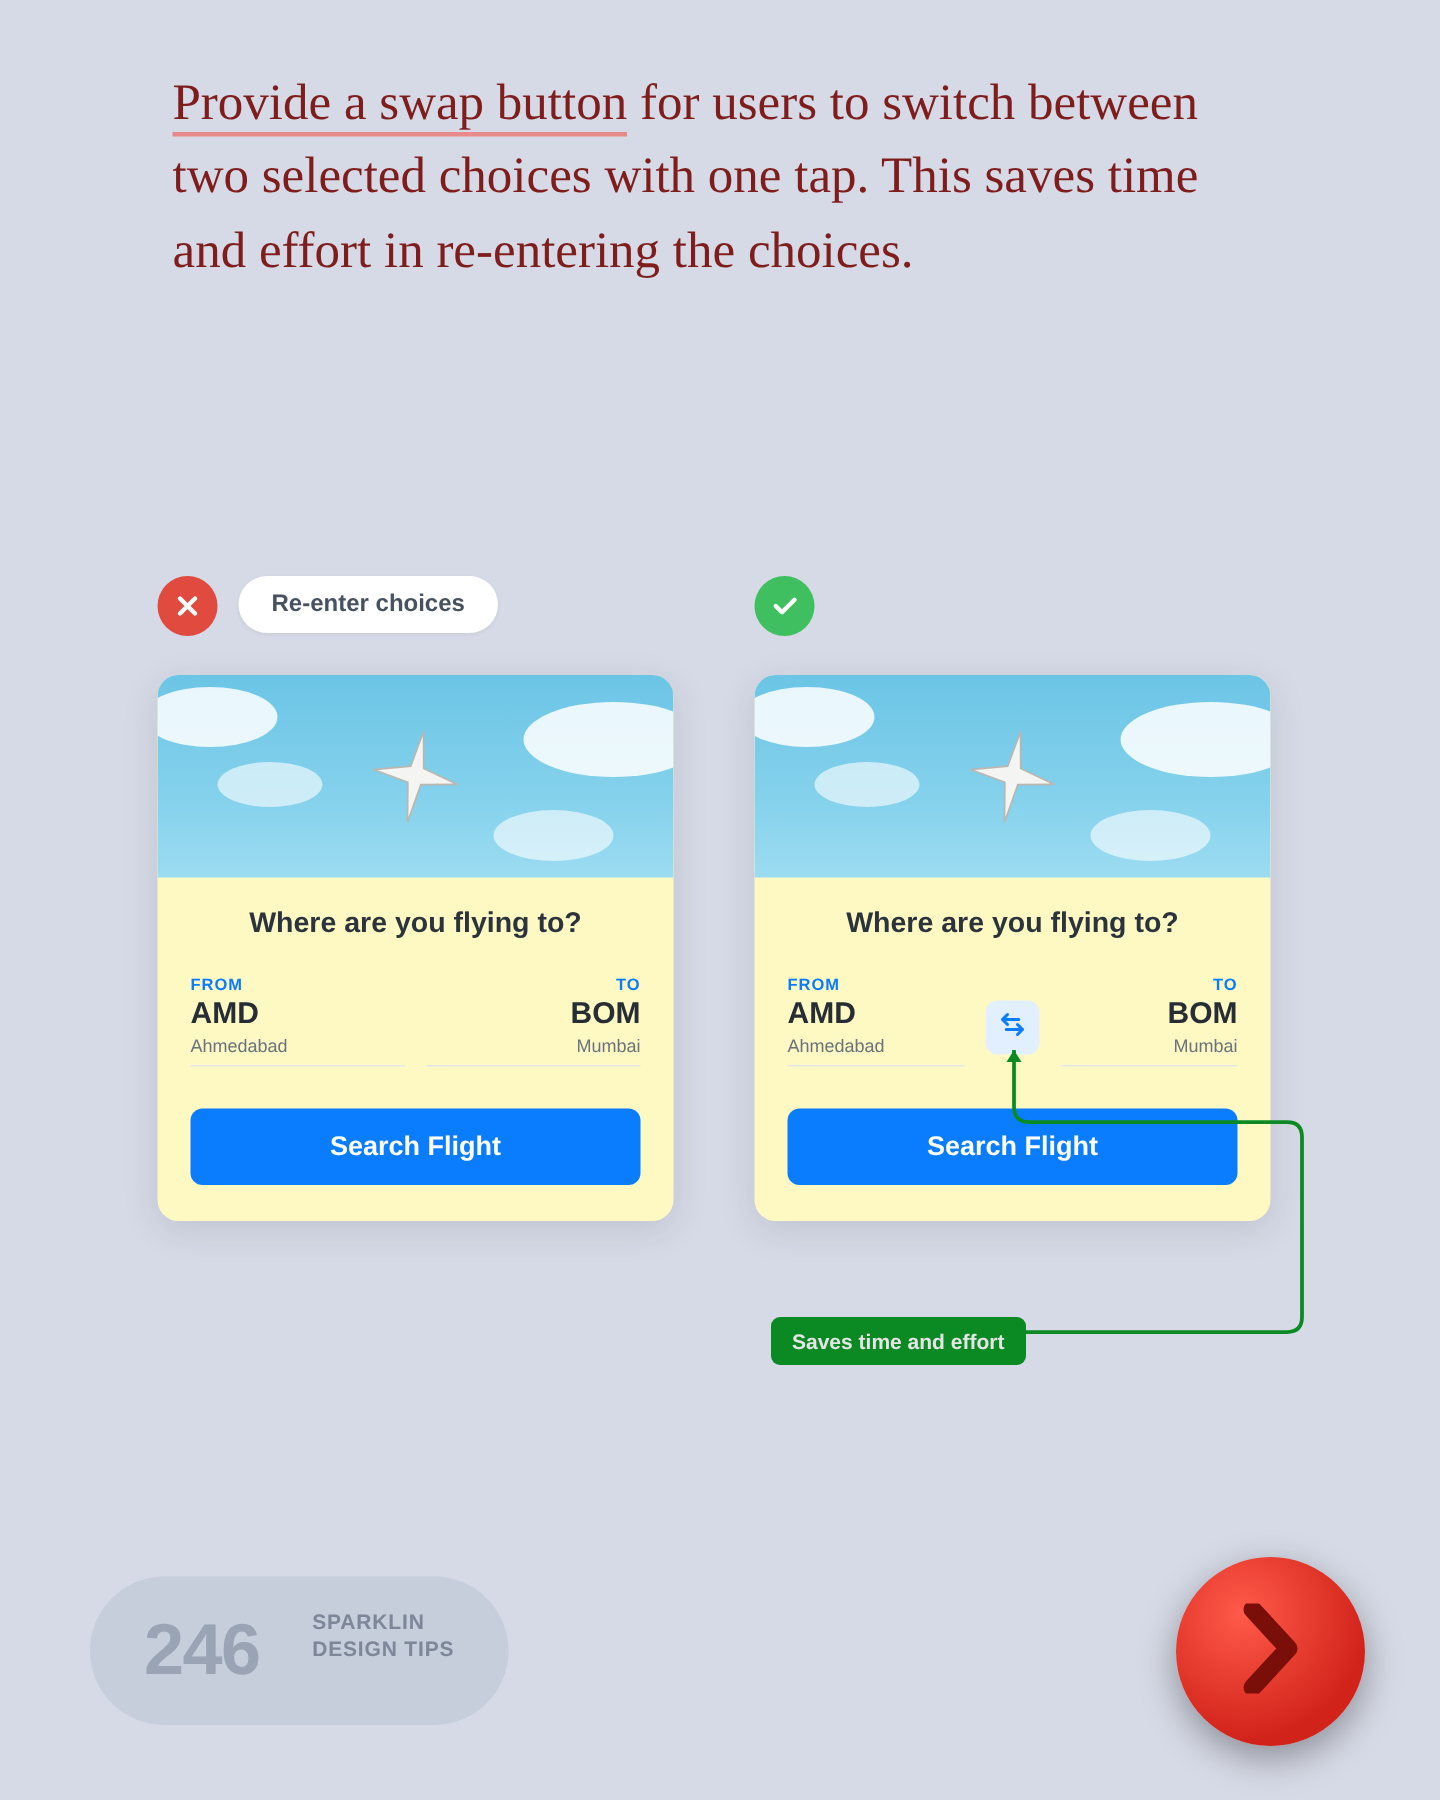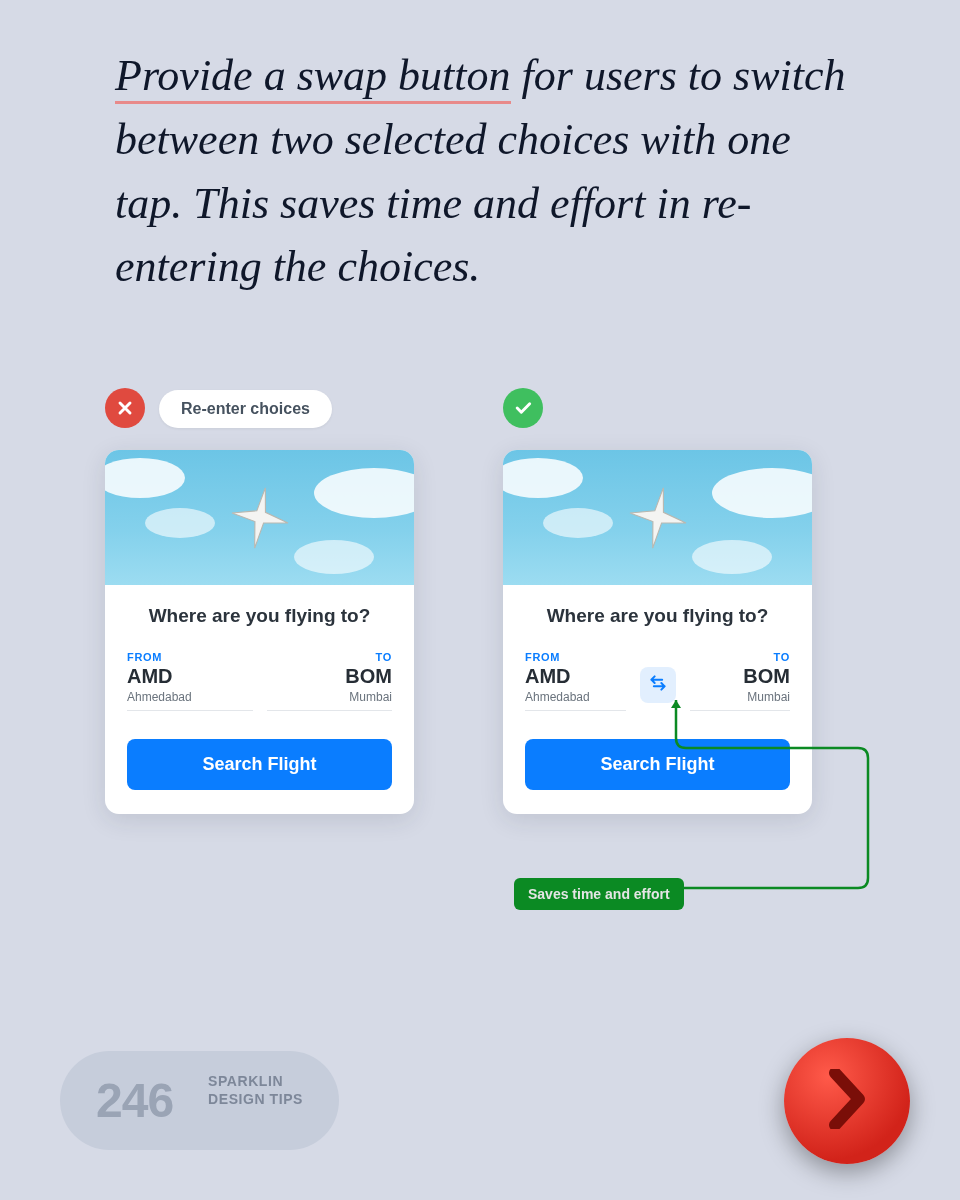--- a/index.html
+++ b/index.html
@@ -8,55 +8,54 @@
     background: #d6dae6;
     font-family: -apple-system, BlinkMacSystemFont, "Segoe UI", Helvetica, Arial, sans-serif;
     position: relative;
     overflow: hidden;
   }
   .headline {
     position: absolute;
     left: 115px; top: 44px;
     width: 740px;
     font-family: Georgia, "Times New Roman", serif;
-    font-style: italic;
-    font-size: 44px;
+    font-size: 34px;
     line-height: 1.45;
-    color: #0f172a;
+    color: #7f1d1d;
   }
   .headline .underline {
     border-bottom: 3px solid #e88a8a;
     padding-bottom: 1px;
   }
 
   .row { position: absolute; top: 384px; left: 0; width: 100%; }
   .col { position: absolute; width: 360px; }
   .col.left  { left: 105px; }
   .col.right { left: 503px; }
 
-  .tag-row { display: flex; align-items: flex-end; gap: 14px; height: 44px; }
+  .tag-row { display: flex; align-items: flex-start; gap: 14px; height: 44px; }
   .status-icon {
     width: 40px; height: 40px; border-radius: 50%;
     display: flex; align-items: center; justify-content: center;
     font-size: 20px; color: #fff; font-weight: 700;
   }
   .status-icon.bad  { background: #e04a3f; }
   .status-icon.good { background: #3fbf5f; }
   .status-icon svg { width: 20px; height: 20px; }
   .pill {
     background: #fff; border-radius: 999px;
     padding: 10px 22px;
     font-size: 16px; font-weight: 600; color: #46525f;
     box-shadow: 0 1px 3px rgba(0,0,0,.06);
   }
 
   .card {
     margin-top: 22px;
-    width: 309px;
-    background: #ffffff;
+    width: 344px;
+    background: #fef9c3;
     border-radius: 14px;
     overflow: hidden;
     box-shadow: 0 6px 24px rgba(30,40,60,.12);
   }
   .hero {
     height: 135px;
     background: linear-gradient(#6cc5e6 0%, #84d1ec 60%, #9cdcf1 100%);
     position: relative;
     overflow: hidden;
   }

